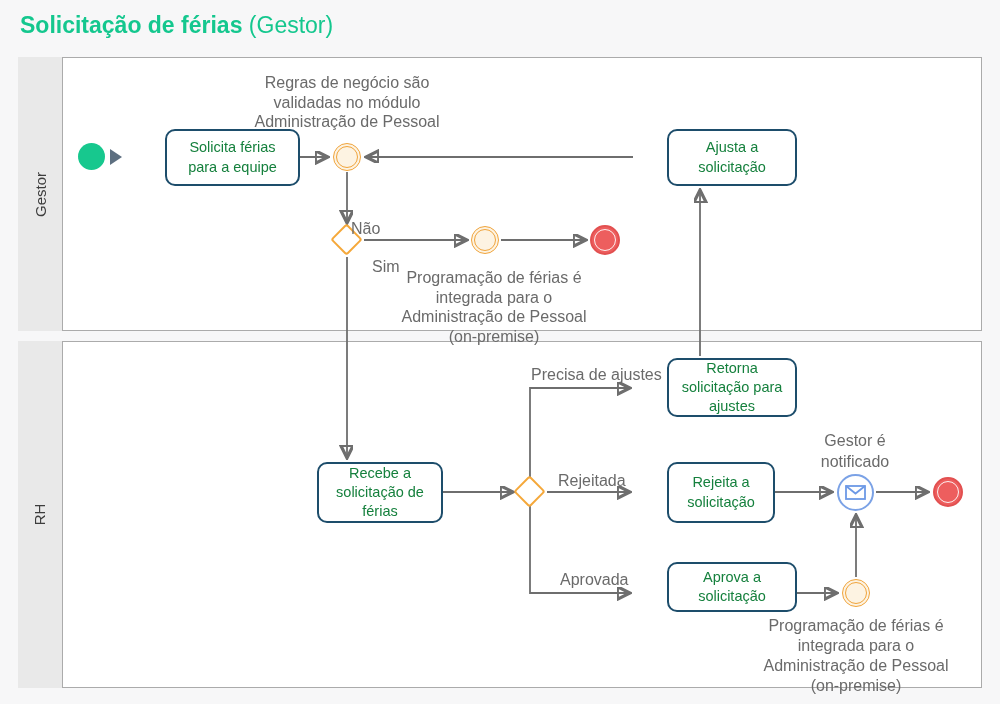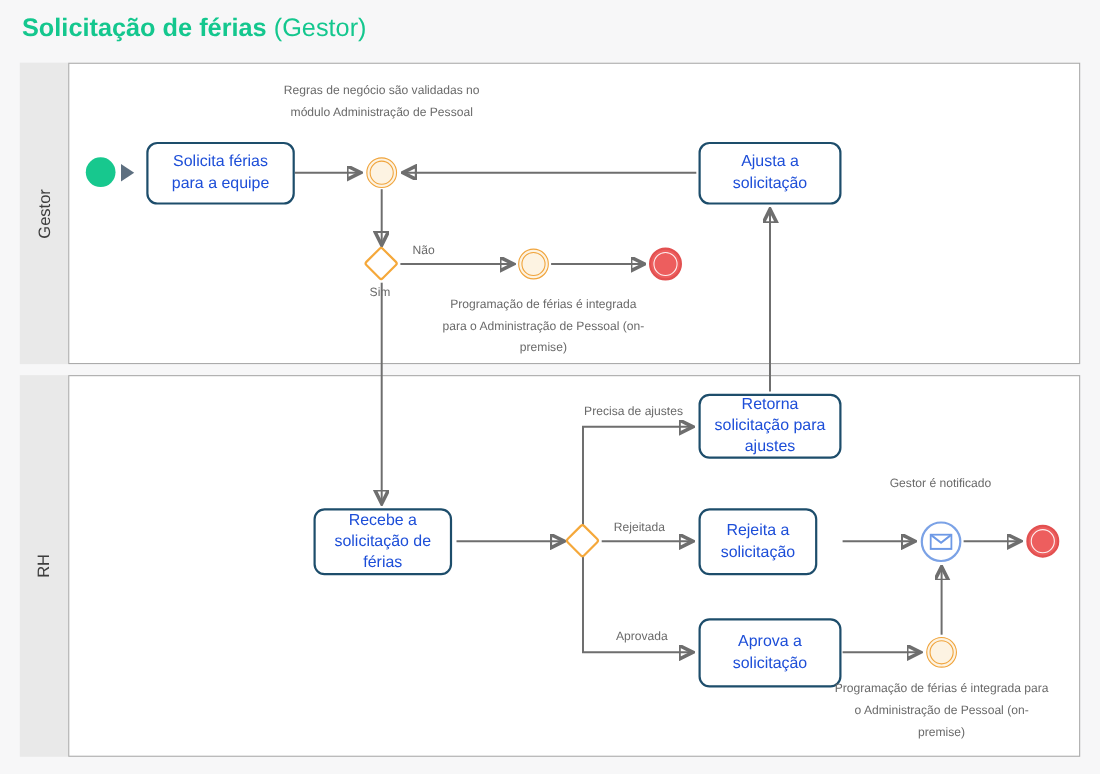--- a/index.html
+++ b/index.html
@@ -29,41 +29,41 @@
 
   
   svg.flows { position:absolute; left:0; top:0; width:1000px; height:704px; z-index:5; pointer-events:none; }
   svg.flows path { fill:none; stroke:#6e6e6e; stroke-width:1.8; }
 
   
   .task {
     position:absolute; z-index:10;
     background:#fff; border:2px solid #1d4d6b; border-radius:10px;
     display:flex; align-items:center; justify-content:center; text-align:center;
-    font-size:14.5px; line-height:1.32; color:#1d4ed8; padding:4px 6px;
+    font-size:14.5px; line-height:1.32; color:#15803d; padding:4px 6px;margin-left:32px;
   }
 
   
   .event { position:absolute; z-index:10; border-radius:50%; }
   .ev-start { width:27px; height:27px; background:#17c88e; }
   .ev-orange { width:28px; height:28px; border:1.5px solid #f0a43c; background:#fdf3e2; }
   .ev-orange .inner { position:absolute; inset:2px; border:1.5px solid #f0a43c; border-radius:50%; background:#fdf3e2; }
   .ev-end { width:30px; height:30px; background:#ed5e5e; border:2px solid #e25050; }
   .ev-end .ring { position:absolute; inset:2px; border:1.5px solid rgba(255,255,255,0.9); border-radius:50%; }
   .ev-msg { width:37px; height:37px; border:2.5px solid #7ba2e6; background:#fff; display:flex; align-items:center; justify-content:center; }
 
   .play-tri { position:absolute; z-index:10; width:0; height:0;
     border-left:12px solid #5d6f80; border-top:8px solid transparent; border-bottom:8px solid transparent; }
 
   
   .gateway { position:absolute; z-index:10; width:23px; height:23px; background:#fff;
     border:2px solid #f5a83a; border-radius:3px; transform:rotate(45deg); }
 
   
-  .lbl { position:absolute; z-index:11; font-size:11px; color:#6a6a6a; line-height:19.5px; }
+  .lbl { position:absolute; z-index:11; font-size:16px; color:#6a6a6a; line-height:19.5px; }
   .lbl.center { text-align:center; }
   .lbl.nowrap { white-space:nowrap; }
 </style>
 </head>
 <body>
 
 <div class="stage">
 
   <h1 class="page-title">
     <span class="t-main">Solicitação de férias</span>
@@ -109,22 +109,22 @@
     <span>Solicita férias para a equipe</span>
   </div>
 
   <div class="lbl center" style="left:252px; top:73px; width:190px;">Regras de negócio são validadas no módulo Administração de Pessoal</div>
 
   <div class="event ev-orange" style="left:333px; top:143px;">
     <span class="inner"></span>
   </div>
 
   <div class="gateway" style="left:335px; top:228px;"></div>
-  <div class="lbl nowrap" style="left:375px; top:219px;">Não</div>
-  <div class="lbl nowrap" style="left:336px; top:257px;text-align:center;">Sim</div>
+  <div class="lbl nowrap" style="left:351px; top:219px;">Não</div>
+  <div class="lbl nowrap" style="left:372px; top:257px;text-align:center;">Sim</div>
 
   <div class="event ev-orange" style="left:471px; top:226px;">
     <span class="inner"></span>
   </div>
   <div class="lbl center" style="left:398px; top:268px; width:192px;">Programação de férias é integrada para o Administração de Pessoal (on-premise)</div>
 
   <div class="event ev-end" style="left:590px; top:225px;">
     <span class="ring"></span>
   </div>
 
@@ -144,21 +144,21 @@
   <div class="lbl nowrap" style="left:560px; top:570px;">Aprovada</div>
 
   <div class="task" style="left:635px; top:358px; width:130px; height:59px;">
     <span>Retorna solicitação para ajustes</span>
   </div>
 
   <div class="task" style="left:635px; top:462px; width:108px; height:61px;">
     <span>Rejeita a solicitação</span>
   </div>
 
-  <div class="task" style="left:635px; top:562px; width:130px; height:63px;">
+  <div class="task" style="left:635px; top:562px; width:130px; height:50px;">
     <span>Aprova a solicitação</span>
   </div>
 
   <div class="lbl center" style="left:805px; top:430px; width:100px; line-height:21px;">Gestor é notificado</div>
 
   <div class="event ev-msg" style="left:837px; top:474px;">
     <svg width="21" height="15" viewBox="0 0 21 15">
       <rect x="1" y="1" width="19" height="13" fill="#ffffff" stroke="#6d99e6" stroke-width="1.8"></rect>
       <path d="M1,1 L10.5,8.5 L20,1" fill="none" stroke="#6d99e6" stroke-width="1.8"></path>
     </svg>

